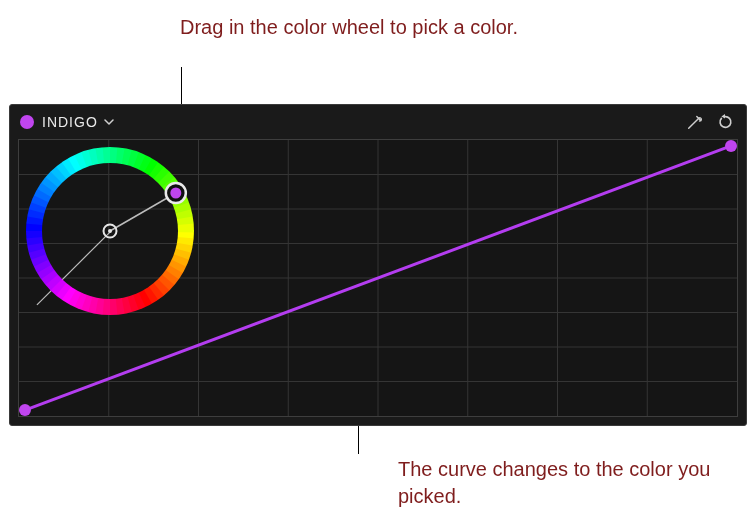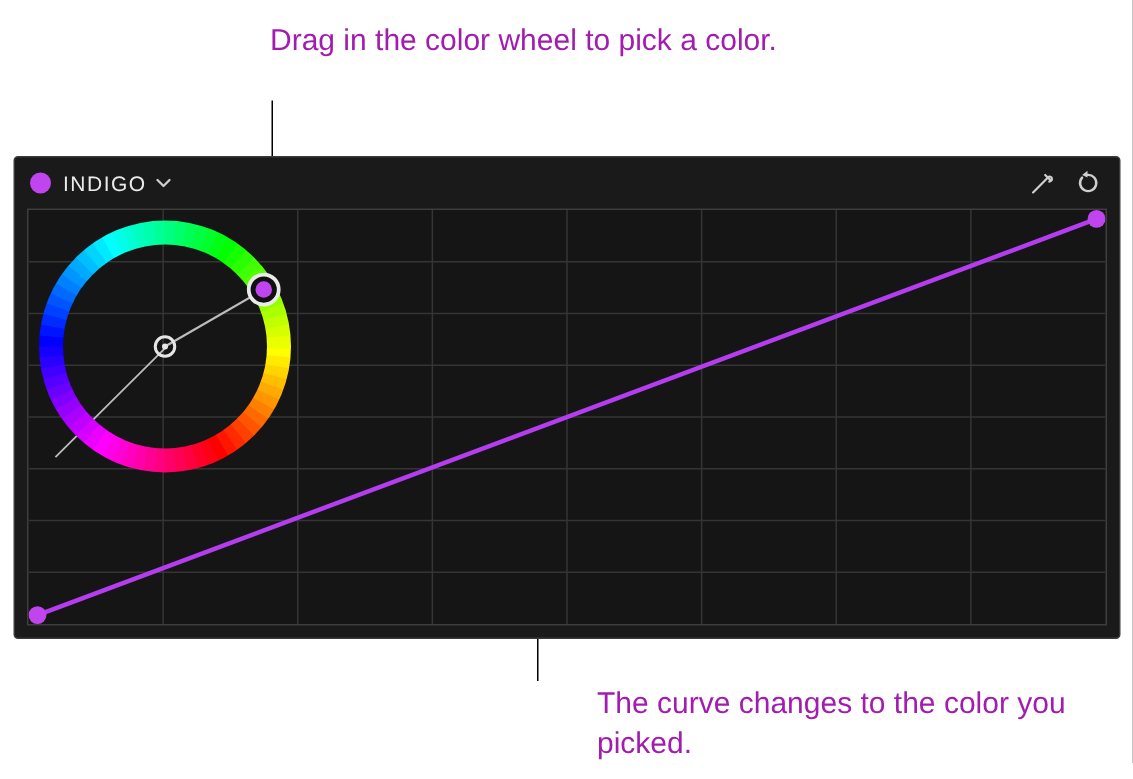--- a/index.html
+++ b/index.html
@@ -9,21 +9,21 @@
       background: #ffffff;
       font-family: -apple-system, "Helvetica Neue", Arial, sans-serif;
       font-size: 18px;
       color: #222;
       overflow: hidden;
     }
 
     .annotation {
       position: absolute;
       line-height: 1.35;
-      color: #a21caf;
+      color: #7f1d1d;
       font-size: 20px;
     }
 
     .callout-line {
       position: absolute;
       background: #000;
     }
 
     .panel {
       position: absolute;

